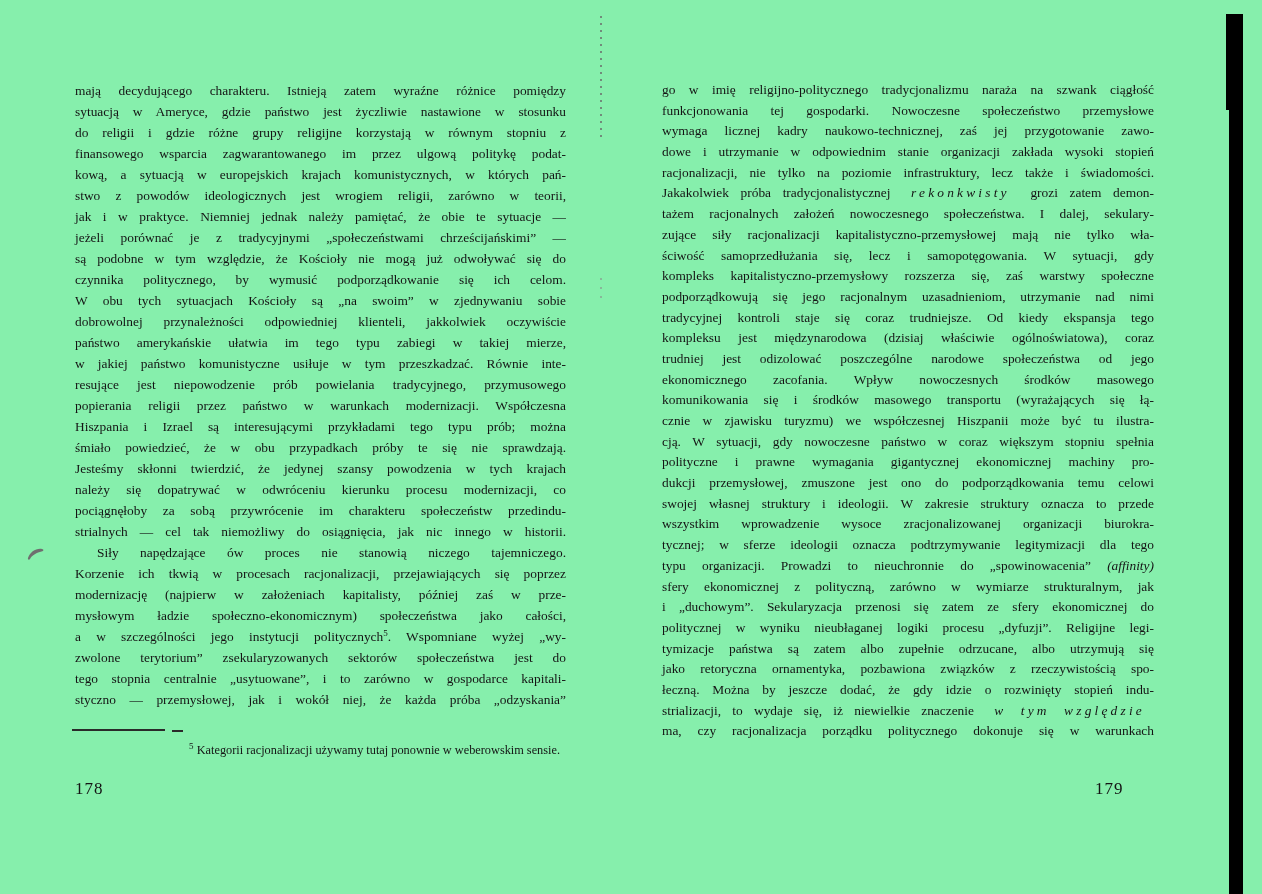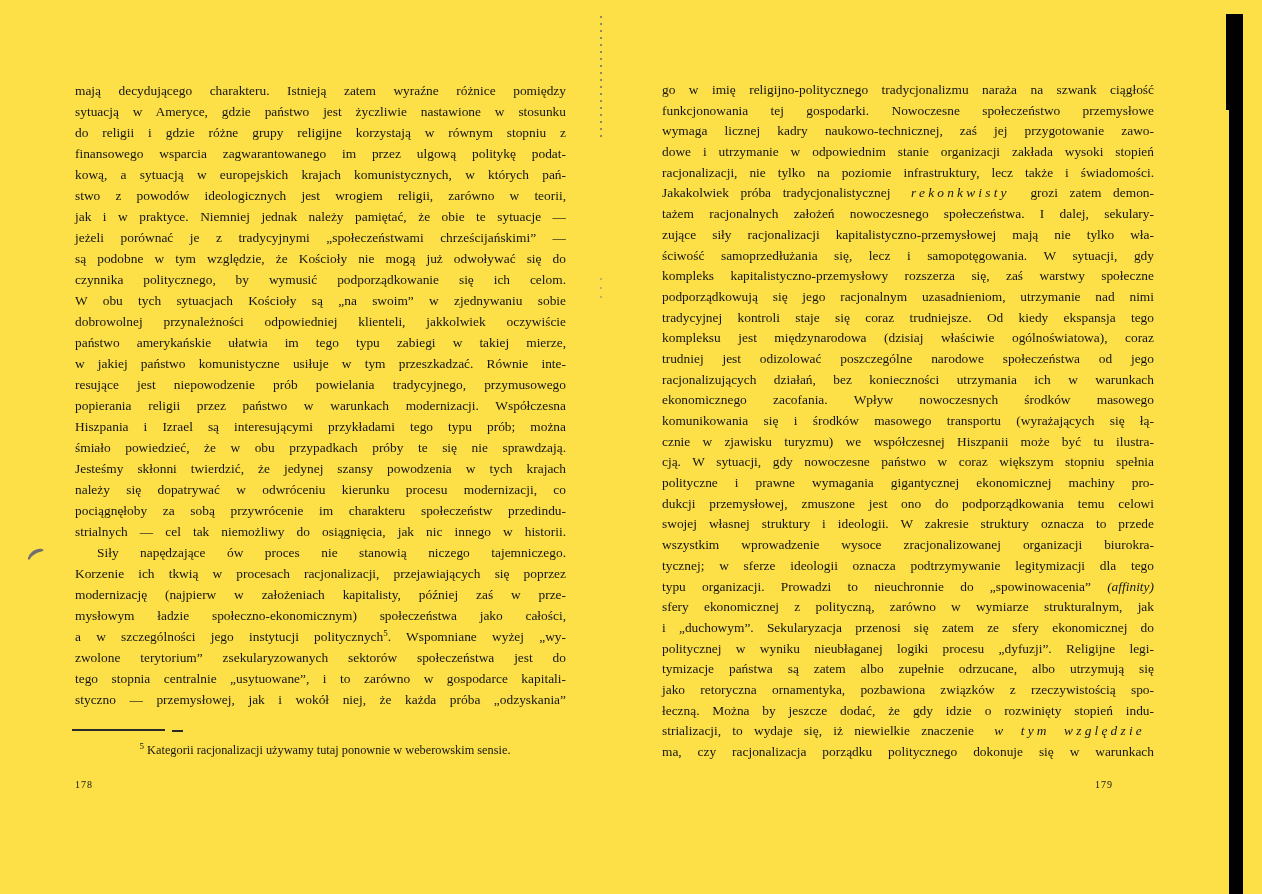--- a/index.html
+++ b/index.html
@@ -1,19 +1,19 @@
 <!DOCTYPE html>
 <html><head>
 <meta charset="utf-8">
 <style>
   html,body{margin:0;padding:0;background:#e8e8e8;}
   .scan{
     position:relative;
     width:1262px;height:894px;
-    background:#fde047;
+    background:#86efac;
     overflow:hidden;
     font-family:"Liberation Serif", serif;
     color:#141414;
   }
   .text-block{
     position:absolute;
     font-size:13.4px;
   }
   .text-block .line{
     text-align:justify;
@@ -30,24 +30,24 @@
   .sp-it{ font-style:italic; letter-spacing:3.2px; margin:0 9px; }
   sup.sup{ font-size:9px; line-height:0; vertical-align:super; }
   .footnote-sep-a{
     position:absolute; left:72px; top:729px; width:93px; height:2px; background:#2a2a2a;
   }
   .footnote-sep-b{
     position:absolute; left:172px; top:730px; width:11px; height:1.5px; background:#2a2a2a;
   }
   .footnote{
     position:absolute; left:90px; top:741px; width:470px;
-    font-size:12.3px; line-height:18px; text-align:center;
+    font-size:12.3px; line-height:18px; text-align:right;
   }
   .pagenum{
-    position:absolute; top:779px; font-size:10px; letter-spacing:1px;
+    position:absolute; top:779px; font-size:17px; letter-spacing:1px;
   }
   #pagenum-left{ left:75px; }
   #pagenum-right{ left:1095px; width:42px; text-align:left; }
   .gutter-dots{
     position:absolute; left:600px; top:16px; width:2px; height:126px;
     background:repeating-linear-gradient(180deg,#6a6a6a 0 2px, transparent 2px 7px);
     opacity:.75;
   }
   .gutter-dots-2{
     position:absolute; left:600px; top:278px; width:2px; height:26px;
@@ -122,21 +122,20 @@
       <div class="line"><span>racjonalizacji, nie tylko na poziomie infrastruktury, lecz także i świadomości.</span></div>
       <div class="line"><span>Jakakolwiek próba tradycjonalistycznej </span><span class="sp-it">rekonkwisty</span><span> grozi zatem demon-</span></div>
       <div class="line"><span>tażem racjonalnych założeń nowoczesnego społeczeństwa. I dalej, sekulary-</span></div>
       <div class="line"><span>zujące siły racjonalizacji kapitalistyczno-przemysłowej mają nie tylko wła-</span></div>
       <div class="line"><span>ściwość samoprzedłużania się, lecz i samopotęgowania. W sytuacji, gdy</span></div>
       <div class="line"><span>kompleks kapitalistyczno-przemysłowy rozszerza się, zaś warstwy społeczne</span></div>
       <div class="line"><span>podporządkowują się jego racjonalnym uzasadnieniom, utrzymanie nad nimi</span></div>
       <div class="line"><span>tradycyjnej kontroli staje się coraz trudniejsze. Od kiedy ekspansja tego</span></div>
       <div class="line"><span>kompleksu jest międzynarodowa (dzisiaj właściwie ogólnoświatowa), coraz</span></div>
       <div class="line"><span>trudniej jest odizolować poszczególne narodowe społeczeństwa od jego</span></div>
-      <div class="line"><span>racjonalizujących działań, bez konieczności utrzymania ich w warunkach</span></div>
       <div class="line"><span>ekonomicznego zacofania. Wpływ nowoczesnych środków masowego</span></div>
       <div class="line"><span>komunikowania się i środków masowego transportu (wyrażających się łą-</span></div>
       <div class="line"><span>cznie w zjawisku turyzmu) we współczesnej Hiszpanii może być tu ilustra-</span></div>
       <div class="line"><span>cją. W sytuacji, gdy nowoczesne państwo w coraz większym stopniu spełnia</span></div>
       <div class="line"><span>polityczne i prawne wymagania gigantycznej ekonomicznej machiny pro-</span></div>
       <div class="line"><span>dukcji przemysłowej, zmuszone jest ono do podporządkowania temu celowi</span></div>
       <div class="line"><span>swojej własnej struktury i ideologii. W zakresie struktury oznacza to przede</span></div>
       <div class="line"><span>wszystkim wprowadzenie wysoce zracjonalizowanej organizacji biurokra-</span></div>
       <div class="line"><span>tycznej; w sferze ideologii oznacza podtrzymywanie legitymizacji dla tego</span></div>
       <div class="line"><span>typu organizacji. Prowadzi to nieuchronnie do „spowinowacenia” </span><span class="it">(affinity)</span></div>

